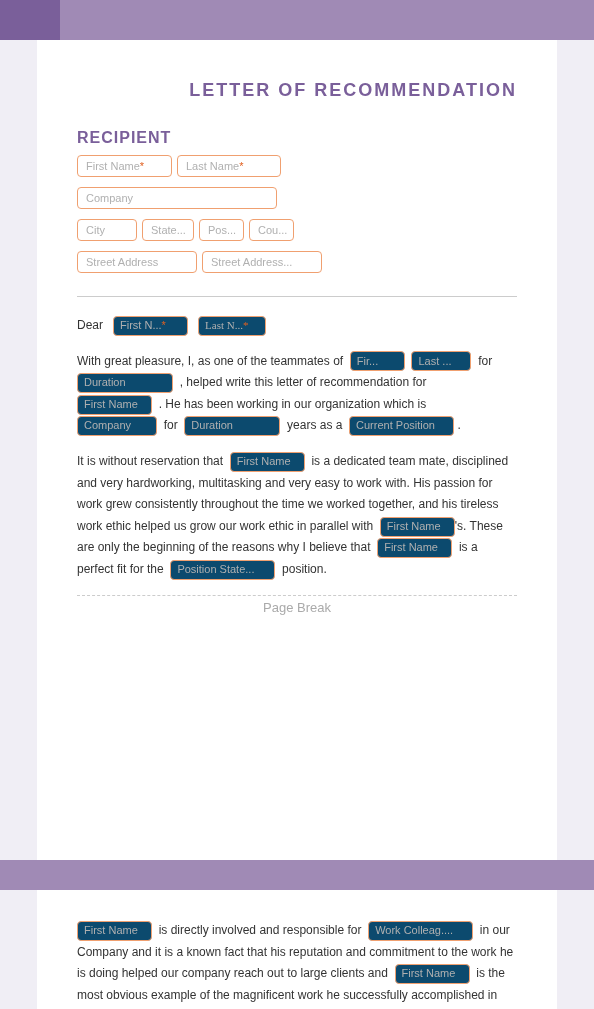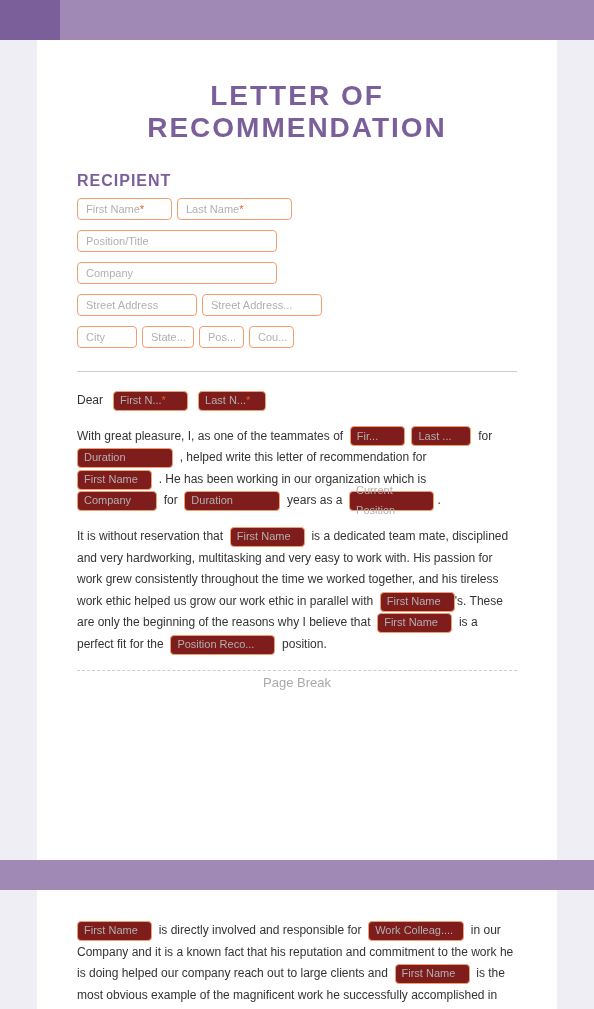--- a/index.html
+++ b/index.html
@@ -26,22 +26,22 @@
     .page-container {
       background: #fff;
       margin: 0 auto;
       width: 520px;
       padding: 30px 40px 40px 40px;
       min-height: 820px;
       position: relative;
     }
 
     .page-title {
-      text-align: center;
-      font-size: 28px;
+      text-align: right;
+      font-size: 18px;
       font-weight: bold;
       color: #7a5f9a;
       letter-spacing: 2px;
       margin-bottom: 28px;
       margin-top: 10px;
     }
 
     .section-label {
       font-size: 16px;
       font-weight: bold;
@@ -69,21 +69,21 @@
       display: inline-flex;
       align-items: center;
     }
     .field-input.required::after {
       content: ' *';
       color: #e06020;
       font-size: 11px;
     }
 
     .fi-first { width: 95px; }
-    .fi-last { width: 115px; }
+    .fi-last { width: 104px; }
     .fi-date { width: 110px; }
     .fi-position { width: 200px; }
     .fi-company { width: 200px; }
     .fi-street1 { width: 120px; }
     .fi-street2 { width: 120px; }
     .fi-city { width: 60px; }
     .fi-state { width: 52px; }
     .fi-postal { width: 45px; }
     .fi-country { width: 45px; }
 
@@ -102,39 +102,39 @@
     .letter-body p {
       margin-bottom: 14px;
     }
 
     .inline-field {
       border: 1.5px solid #f0a070;
       border-radius: 4px;
       padding: 1px 6px;
       font-size: 11px;
       color: #b0b0b0;
-      background: #7f1d1d;
+      background: #0c4a6e;
       height: 20px;
       display: inline-flex;
       align-items: center;
       vertical-align: middle;
     }
     .inline-field.required::after {
       content: ' *';
       color: #e06020;
       font-size: 11px;
     }
 
     .if-firstname { width: 75px; }
-    .if-lastname { width: 68px; }
+    .if-lastname { width: 68px; font-family: Liberation Serif, serif; }
     .if-duration { width: 96px; }
     .if-company { width: 80px; }
-    .if-currentpos { width: 85px; }
+    .if-currentpos { width: 105px; }
     .if-posreco { width: 105px; }
-    .if-workcolleag { width: 96px; }
+    .if-workcolleag { width: 105px; }
 
     .page-break-line {
       text-align: center;
       font-size: 13px;
       color: #aaa;
       margin: 10px 0 0 0;
       border-top: 1px dashed #ccc;
       padding-top: 4px;
     }
 
@@ -181,34 +181,31 @@
   <div>
     <div class="section-label">RECIPIENT</div>
 
     <div class="date-row">
       <div class="date-col">
         <div class="field-row">
           <span class="field-input fi-first required">First Name</span>
           <span class="field-input fi-last required">Last Name</span>
         </div>
         <div class="field-row">
-          <span class="field-input fi-position">Position/Title</span>
-        </div>
-        <div class="field-row">
           <span class="field-input fi-company">Company</span>
-        </div>
-        <div class="field-row">
-          <span class="field-input fi-street1">Street Address</span>
-          <span class="field-input fi-street2">Street Address...</span>
         </div>
         <div class="field-row">
           <span class="field-input fi-city">City</span>
           <span class="field-input fi-state">State...</span>
           <span class="field-input fi-postal">Pos...</span>
           <span class="field-input fi-country">Cou...</span>
+        </div>
+        <div class="field-row">
+          <span class="field-input fi-street1">Street Address</span>
+          <span class="field-input fi-street2">Street Address...</span>
         </div>
       </div>
     </div>
   </div>
 
   <hr class="divider">
 
   <div class="letter-body">
     <p>
       <span>Dear</span>
@@ -235,21 +232,21 @@
       <span>.</span>
     </p>
 
     <p>
       <span>It is without reservation that</span>
       &nbsp;<span class="inline-field if-firstname">First Name</span>
       &nbsp;<span>is a dedicated team mate, disciplined and very hardworking, multitasking and very easy to work with. His passion for work grew consistently throughout the time we worked together, and his tireless work ethic helped us grow our work ethic in parallel with</span>
       &nbsp;<span class="inline-field if-firstname">First Name</span><span>'s. These are only the beginning of the reasons why I believe that</span>
       &nbsp;<span class="inline-field if-firstname">First Name</span>
       &nbsp;<span>is a perfect fit for the</span>
-      &nbsp;<span class="inline-field if-posreco">Position Reco...</span>
+      &nbsp;<span class="inline-field if-posreco">Position State...</span>
       &nbsp;<span>position.</span>
     </p>
   </div>
 
   <div class="page-break-line">
     <span>Page Break</span>
   </div>
 </div>
 
 <div class="bottom-bar"></div>

